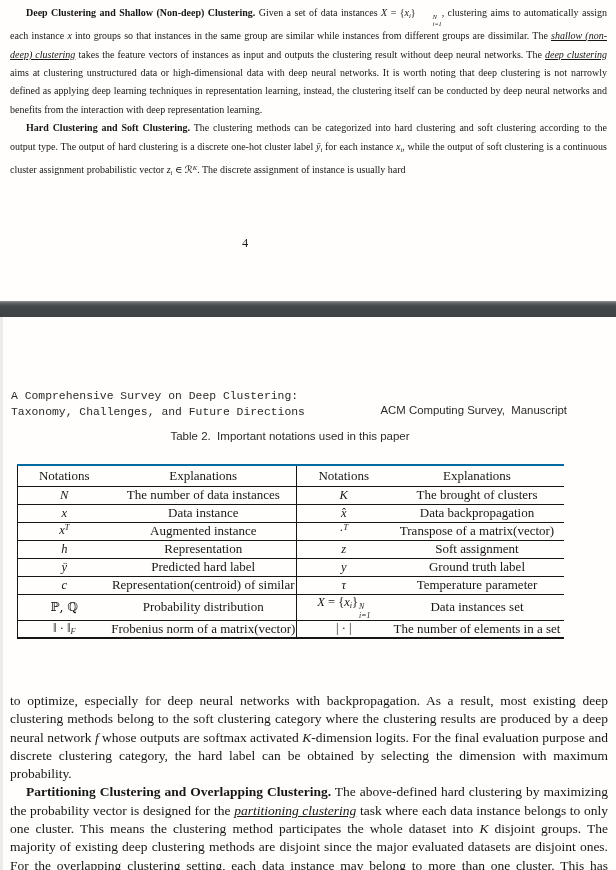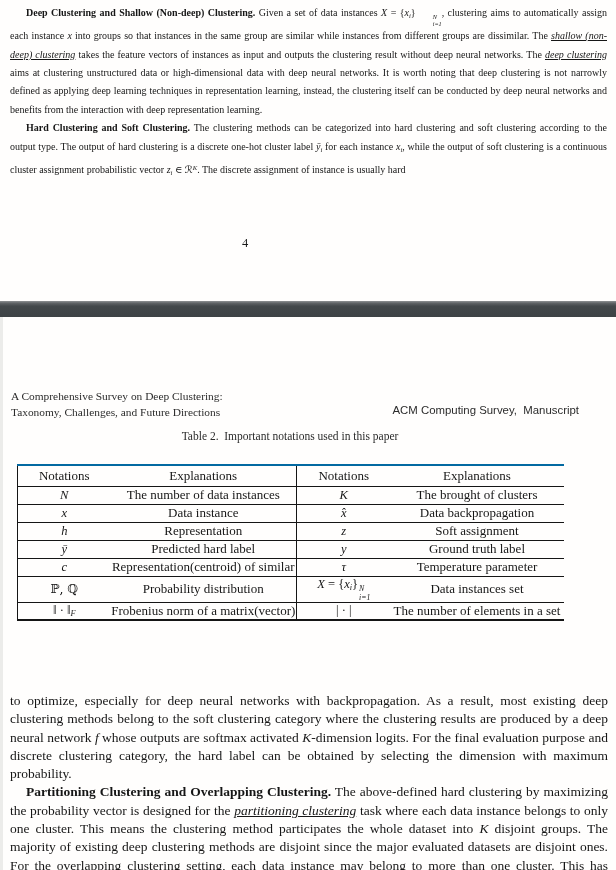--- a/index.html
+++ b/index.html
@@ -41,32 +41,32 @@
     position:absolute;left:0;top:301px;width:616px;height:16px;
     background:linear-gradient(180deg,#8f9294 0%,#5e6265 14%,#43484b 32%,#3d4245 100%);
   }
   .page2-left-edge{
     position:absolute;left:0;top:317px;width:3px;height:553px;
     background:#ececea;
   }
   
   .running-left{
     position:absolute;left:11px;top:389px;
-    font-family:Liberation Serif, serif;
+    font-family:Liberation Mono, monospace;
     font-size:11.4px;line-height:15.5px;color:#2b2b2b;
   }
   .running-right{
-    position:absolute;right:37px;top:404px;
+    position:absolute;right:49px;top:404px;
     font-family:"Liberation Sans","DejaVu Sans",sans-serif;
     font-size:11.4px;color:#2b2b2b;white-space:pre;
   }
   
   .caption{
     position:absolute;left:17px;top:430px;width:546px;text-align:center;
-    font-family:Liberation Serif, serif;
+    font-family:Liberation Sans, sans-serif;
     font-size:11.5px;color:#2b2b2b;white-space:pre;
   }
   table.notations{
     position:absolute;left:17px;top:464px;width:546px;
     border-collapse:collapse;table-layout:fixed;
     font-size:13px;color:#161616;
     border-top:2px solid #0369a1;border-bottom:2px solid #151515;
     border-left:1px solid #151515;
   }
   table.notations th, table.notations td{
@@ -130,20 +130,26 @@
         <td class="mathcell"><span class="m">K</span></td>
         <td>The brought of clusters</td>
       </tr>
       <tr>
         <td class="mathcell"><span class="m">x</span></td>
         <td>Data instance</td>
         <td class="mathcell"><span class="m">x̂</span></td>
         <td>Data backpropagation</td>
       </tr>
       <tr>
+        <td class="mathcell"><span class="m">x</span><span class="sup">T</span></td>
+        <td>Augmented instance</td>
+        <td class="mathcell"><span>·</span><span class="sup">T</span></td>
+        <td>Transpose of a matrix(vector)</td>
+      </tr>
+      <tr>
         <td class="mathcell"><span class="m">h</span></td>
         <td>Representation</td>
         <td class="mathcell"><span class="m">z</span></td>
         <td>Soft assignment</td>
       </tr>
       <tr>
         <td class="mathcell"><span class="m">ȳ</span></td>
         <td>Predicted hard label</td>
         <td class="mathcell"><span class="m">y</span></td>
         <td>Ground truth label</td>

